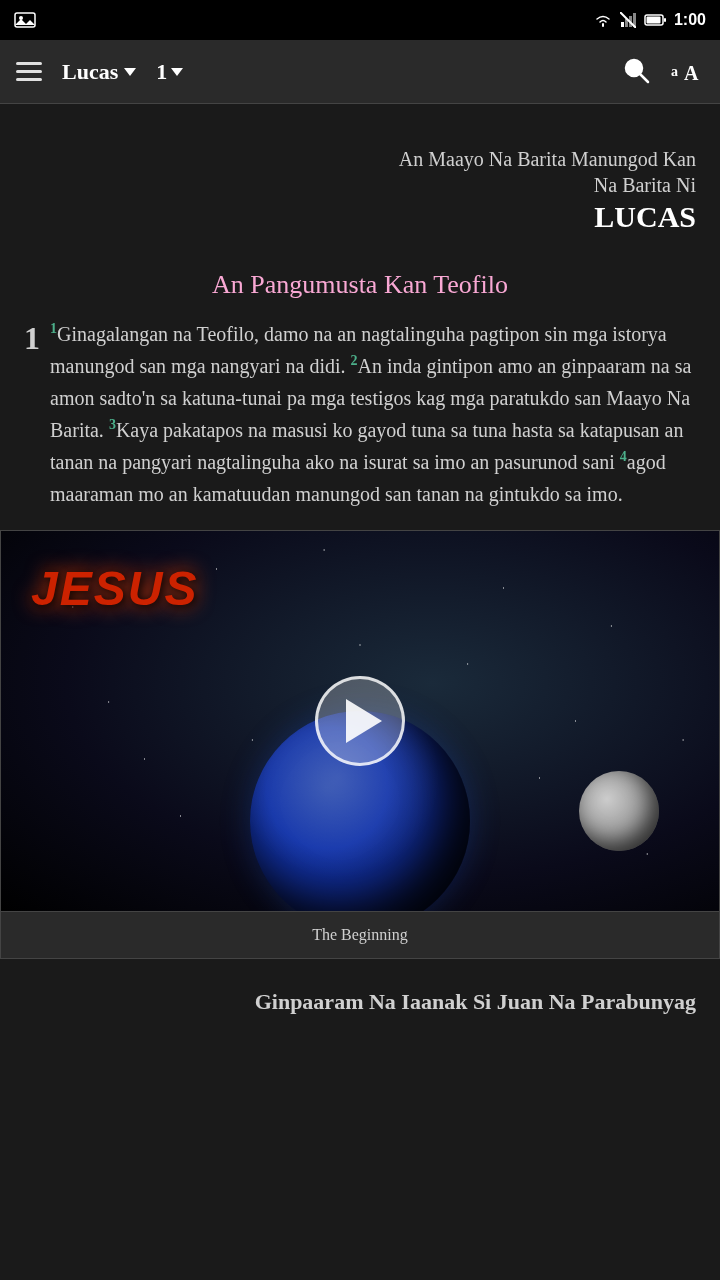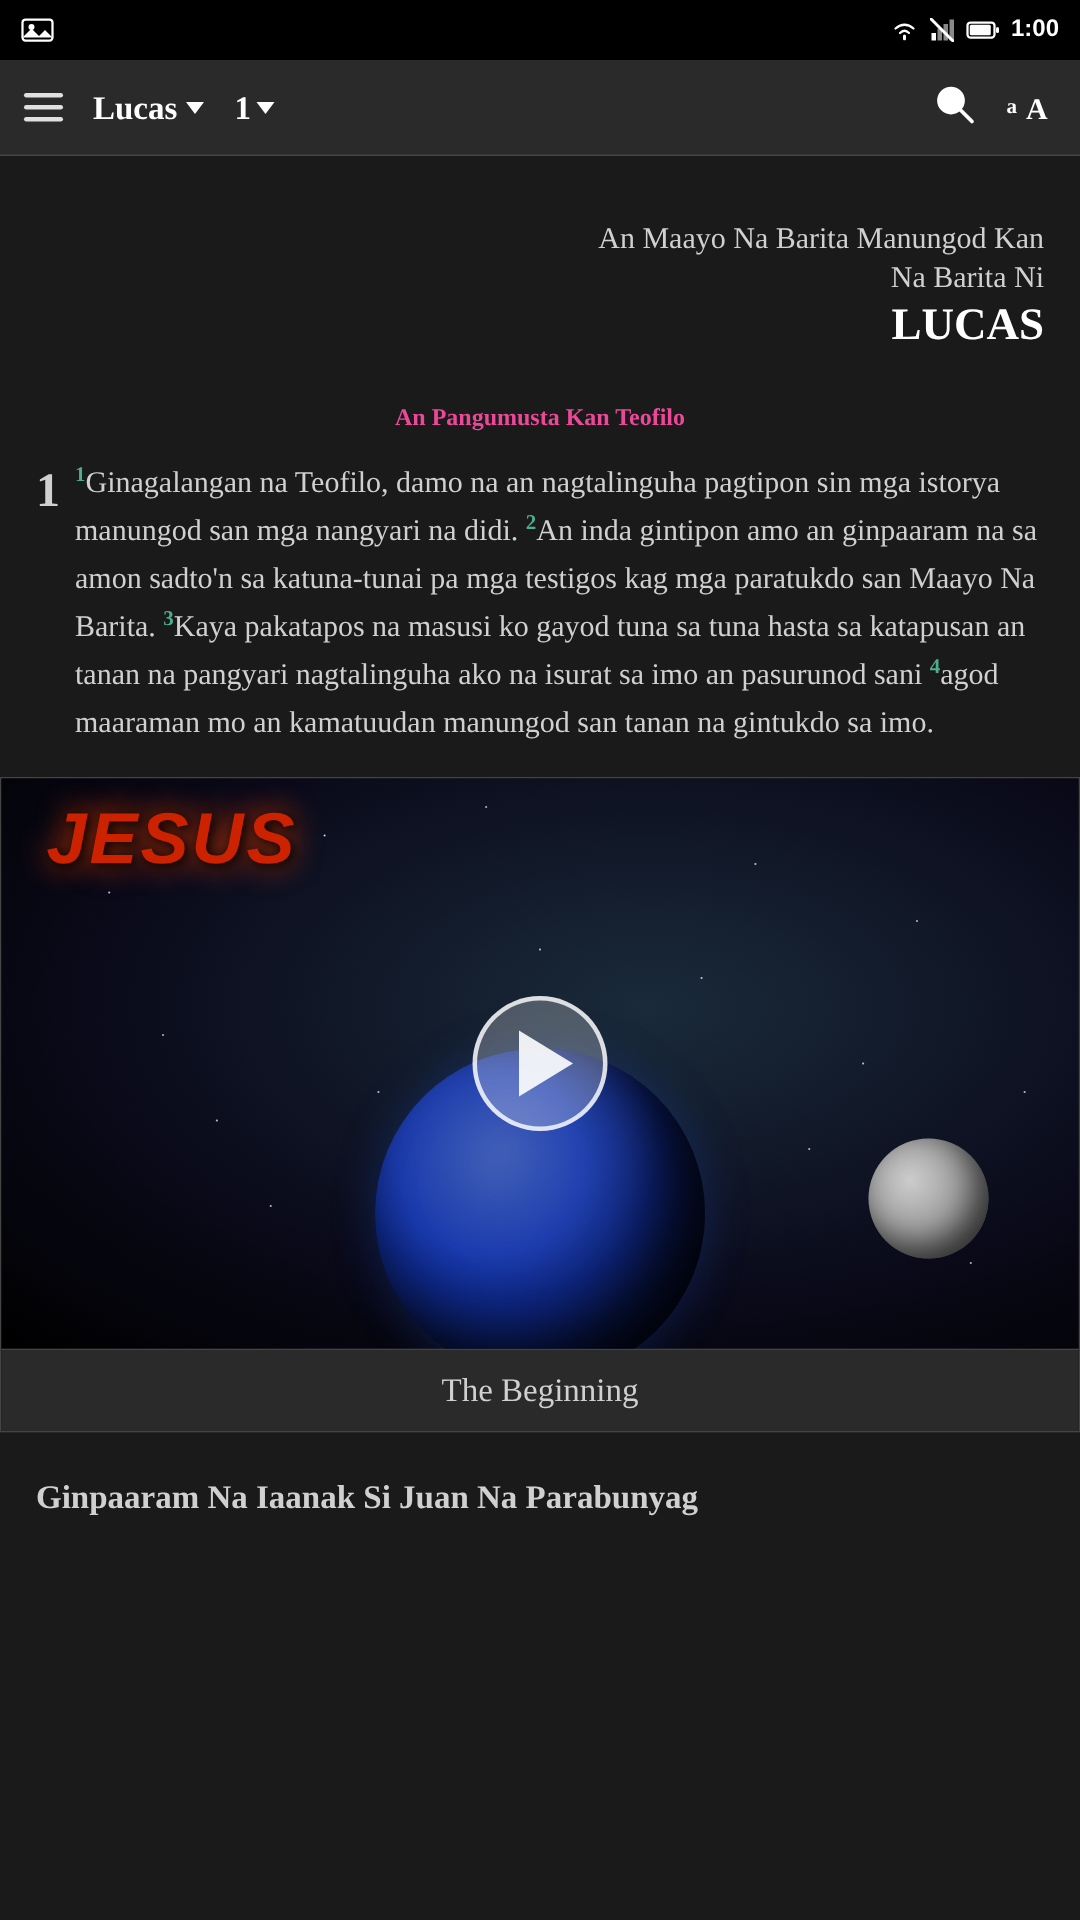--- a/index.html
+++ b/index.html
@@ -131,23 +131,23 @@
       font-size: 30px;
       font-weight: bold;
       color: #fff;
       display: block;
       line-height: 1.3;
     }
 
     
     .section-heading {
       text-align: center;
-      font-size: 16px;
-      font-weight: bold;
-      color: #ec4899;
+      font-size: 26px;
+      font-weight: normal;
+      color: #f9a8d4;
       margin: 10px 0 18px 0;
     }
 
     
     .verse-block {
       display: flex;
       gap: 10px;
       margin-bottom: 16px;
     }
     .verse-chapter-num {
@@ -208,21 +208,21 @@
         radial-gradient(1px 1px at 35% 55%, #fff 0%, transparent 100%),
         radial-gradient(1px 1px at 45% 5%, #fff 0%, transparent 100%),
         radial-gradient(1px 1px at 55% 95%, #fff 0%, transparent 100%),
         radial-gradient(1px 1px at 65% 35%, #fff 0%, transparent 100%),
         radial-gradient(1px 1px at 75% 65%, #fff 0%, transparent 100%),
         radial-gradient(1px 1px at 85% 25%, #fff 0%, transparent 100%),
         radial-gradient(1px 1px at 95% 55%, #fff 0%, transparent 100%);
     }
     .jesus-title {
       position: absolute;
-      top: 13px;
+      top: 30px;
       left: 30px;
       font-size: 48px;
       font-weight: 900;
       color: #cc2200;
       font-style: italic;
       text-shadow: 2px 2px 8px #000, 0 0 20px #ff4400;
       font-family: Arial Black, Impact, sans-serif;
       letter-spacing: 2px;
     }
     
@@ -276,31 +276,31 @@
       border-bottom: 22px solid transparent;
       border-left: 36px solid rgba(255,255,255,0.9);
       margin-left: 8px;
     }
 
     
     .video-caption {
       background: #2a2a2a;
       text-align: center;
       padding: 14px;
-      font-size: 22px;
+      font-size: 16px;
       color: #d0d0d0;
       border-top: 1px solid #444;
     }
 
     
     .section2 {
       padding: 30px 24px 20px 24px;
     }
     .section-heading2 {
-      text-align: left;
+      text-align: right;
       font-size: 22px;
       font-weight: bold;
       color: #d0d0d0;
       margin-bottom: 6px;
     }
     .verse-text2 {
       font-size: 20px;
       line-height: 1.6;
       color: #d0d0d0;
     }

